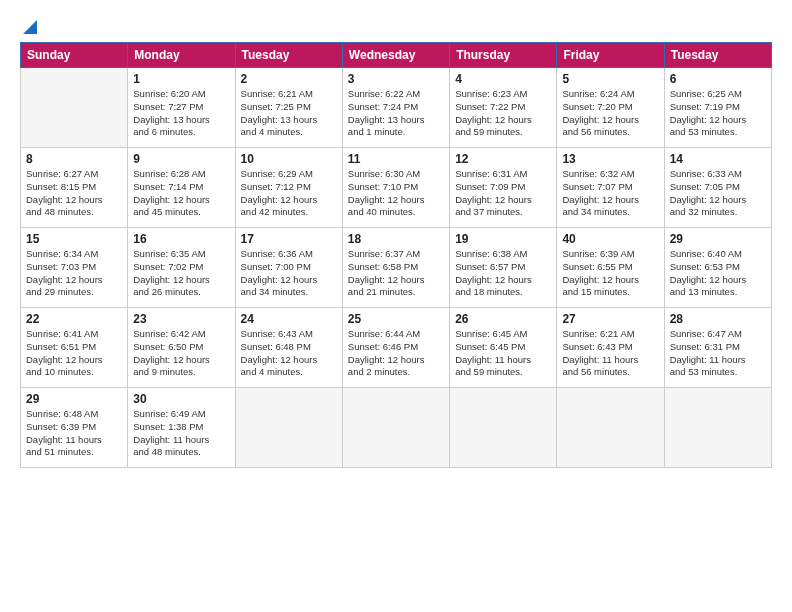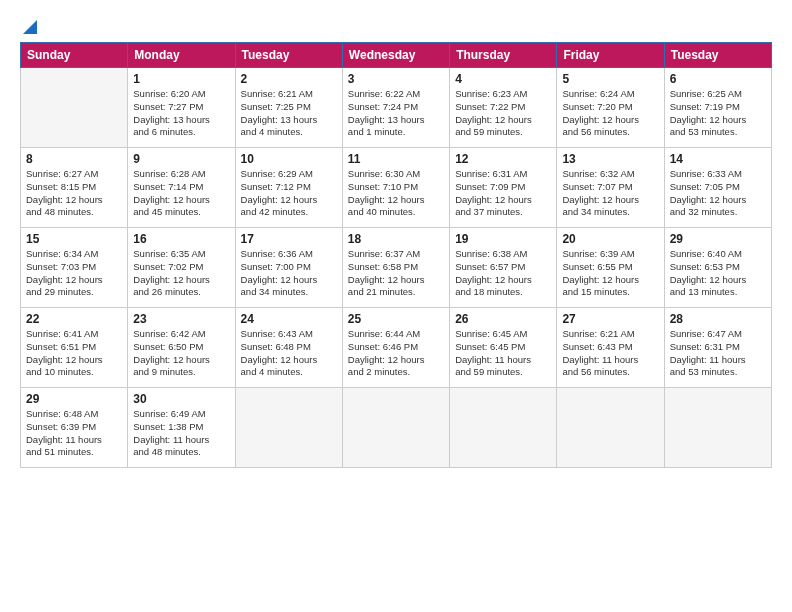--- a/index.html
+++ b/index.html
@@ -237,21 +237,21 @@
             <span class="cell-line">and 21 minutes.</span>
           </td>
           <td>
             <span class="day-num">19</span>
             <span class="cell-line">Sunrise: 6:38 AM</span>
             <span class="cell-line">Sunset: 6:57 PM</span>
             <span class="cell-line">Daylight: 12 hours</span>
             <span class="cell-line">and 18 minutes.</span>
           </td>
           <td>
-            <span class="day-num">20</span>
+            <span class="day-num">40</span>
             <span class="cell-line">Sunrise: 6:39 AM</span>
             <span class="cell-line">Sunset: 6:55 PM</span>
             <span class="cell-line">Daylight: 12 hours</span>
             <span class="cell-line">and 15 minutes.</span>
           </td>
           <td>
             <span class="day-num">29</span>
             <span class="cell-line">Sunrise: 6:40 AM</span>
             <span class="cell-line">Sunset: 6:53 PM</span>
             <span class="cell-line">Daylight: 12 hours</span>

